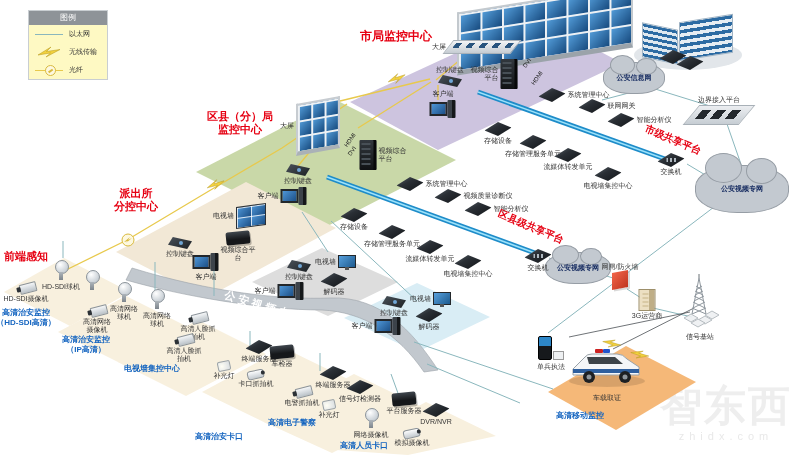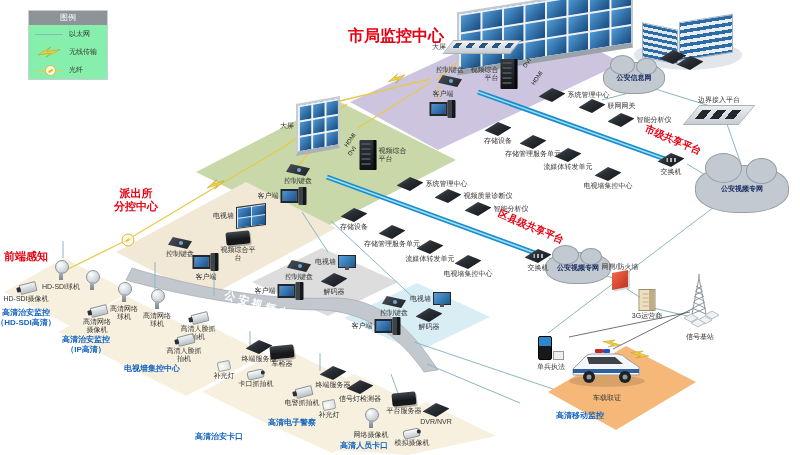--- a/index.html
+++ b/index.html
@@ -59,21 +59,21 @@
   .lp-right{left:100%;top:50%;transform:translateY(-50%);margin-left:2px;text-align:left;}
   .cloud{position:absolute;z-index:2;background:#c3c9d0;border:1px solid #969da5;border-radius:45%;display:flex;align-items:center;justify-content:center;}
   .cloud::before{content:'';position:absolute;left:10%;top:-28%;width:38%;height:60%;background:#c3c9d0;border:1px solid #969da5;border-radius:50%;}
   .cloud::after{content:'';position:absolute;right:12%;top:-18%;width:32%;height:52%;background:#c3c9d0;border:1px solid #969da5;border-radius:50%;}
   .cloud-lbl{position:relative;z-index:2;font-size:7px;color:#1a2f63;font-weight:bold;}
   .title-red{position:absolute;z-index:5;color:#e60012;font-weight:bold;text-align:center;white-space:pre-line;line-height:1.2;}
   .label-blue{position:absolute;z-index:5;color:#1565c0;font-weight:bold;font-size:8px;text-align:center;white-space:pre-line;line-height:1.25;transform:translate(-50%,-50%);}
   .link-lbl{position:absolute;z-index:4;font-size:6px;color:#222;}
   .road-lbl{position:absolute;z-index:2;color:#ffffff;font-weight:bold;font-size:11px;letter-spacing:3px;white-space:nowrap;}
   
-  .legend{position:absolute;left:28px;top:10px;width:78px;z-index:6;background:#86efac;border:1px solid #c9ced2;}
+  .legend{position:absolute;left:28px;top:10px;width:78px;z-index:6;background:#fef9c3;border:1px solid #c9ced2;}
   .legend-title{height:14px;background:#8e9398;color:#fff;font-size:8px;text-align:center;line-height:14px;}
   .legend-row{display:flex;align-items:center;height:18px;padding:0 4px;}
   .legend-sample{width:32px;display:flex;align-items:center;justify-content:center;}
   .legend-label{font-size:7px;color:#333;margin-left:4px;}
   .line-eth{width:28px;height:1px;background:#8ab7bd;}
   .line-fiber{position:relative;width:28px;height:1px;background:#e8c94c;}
   .line-fiber i{position:absolute;left:10px;top:-5px;width:9px;height:9px;border:1px solid #d9ba3e;border-radius:50%;background:#fdf8e0;}
   .line-fiber i::before{content:'';position:absolute;left:2px;top:4px;width:5px;height:1.5px;background:#d9ba3e;transform:rotate(-35deg);}
   
   .watermark{position:absolute;left:660px;top:385px;z-index:0;text-align:center;}
@@ -134,20 +134,24 @@
       <path d="M0,6 L11,0 L7.5,3.5 L18,2.5 L7,9 L10.5,5.5 Z" fill="#f2d13e" stroke="#b2941c" stroke-width="0.4" transform="translate(206,182) rotate(-12)"></path>
       <path d="M0,6 L11,0 L7.5,3.5 L18,2.5 L7,9 L10.5,5.5 Z" fill="#f2d13e" stroke="#b2941c" stroke-width="0.4" transform="translate(387,76) rotate(-12)"></path>
       <path d="M0,6 L11,0 L7.5,3.5 L18,2.5 L7,9 L10.5,5.5 Z" fill="#f2d13e" stroke="#b2941c" stroke-width="0.4" transform="translate(605,336) rotate(22)"></path>
       <path d="M0,6 L11,0 L7.5,3.5 L18,2.5 L7,9 L10.5,5.5 Z" fill="#f2d13e" stroke="#b2941c" stroke-width="0.4" transform="translate(633,347) rotate(22)"></path>
       <g transform="translate(128,240)">
         <circle cx="0" cy="0" r="6" fill="#fdf8e0" stroke="#d9ba3e" stroke-width="1"></circle>
         <path d="M-4,2 L2,-3 L0,0 L4,-2 L-2,3 L0,1 Z" fill="#d9ba3e"></path>
       </g>
     </svg>
 
+  <div class="watermark">
+    <div class="wm-brand">智东西</div>
+    <div class="wm-domain">zhidx.com</div>
+  </div>
 
   <div class="legend">
     <div class="legend-title">图例</div>
     <div class="legend-row">
       <span class="legend-sample">
           <span class="line-eth"></span>
         </span>
       <span class="legend-label">以太网</span>
     </div>
     <div class="legend-row">
@@ -452,21 +456,23 @@
     </div>
     <div class="cloud" style="left: 603px; top: 62px; width: 60px; height: 30px;">
       <span class="cloud-lbl">公安信息网</span>
     </div>
     <div class="cloud" style="left: 695px; top: 165px; width: 92px; height: 46px;">
       <span class="cloud-lbl">公安视频专网</span>
     </div>
     <div class="cloud" style="left: 545px; top: 252px; width: 64px; height: 30px;">
       <span class="cloud-lbl">公安视频专网</span>
     </div>
-    <div class="title-red" style="left: 396px; top: 36px; font-size: 16px; transform: translate(-50%, -50%) rotate(0deg); text-align: right;">市局监控中心</div>
+    <div class="title-red" style="left: 396px; top: 36px; font-size: 12px; transform: translate(-50%, -50%) rotate(0deg); text-align: right;">市局监控中心</div>
+    <div class="title-red" style="left: 240px; top: 123px; font-size: 11px; transform: translate(-50%, -50%) rotate(0deg);">区县（分）局
+监控中心</div>
     <div class="title-red" style="left: 136px; top: 200px; font-size: 11px; transform: translate(-50%, -50%) rotate(0deg);">派出所
 分控中心</div>
     <div class="title-red" style="left: 26px; top: 257px; font-size: 11px; transform: translate(-50%, -50%) rotate(0deg);">前端感知</div>
     <div class="title-red" style="left: 673px; top: 140px; font-size: 10px; transform: translate(-50%, -50%) rotate(23deg);">市级共享平台</div>
     <div class="title-red" style="left: 531px; top: 227px; font-size: 10px; transform: translate(-50%, -50%) rotate(23deg);">区县级共享平台</div>
     <div class="label-blue" style="left: 26px; top: 318px;">高清治安监控
 （HD-SDI高清）</div>
     <div class="label-blue" style="left: 86px; top: 345px;">高清治安监控
 （IP高清）</div>
     <div class="label-blue" style="left: 152px; top: 369px;">电视墙集控中心</div>

